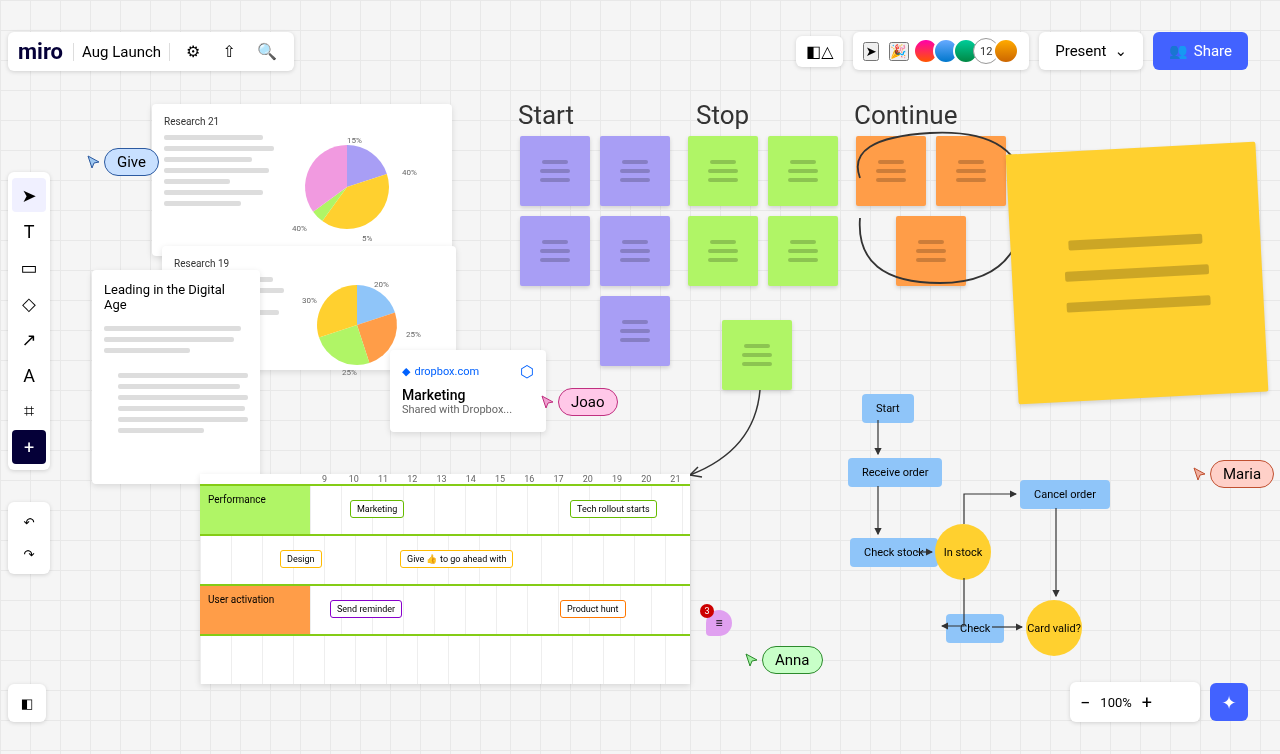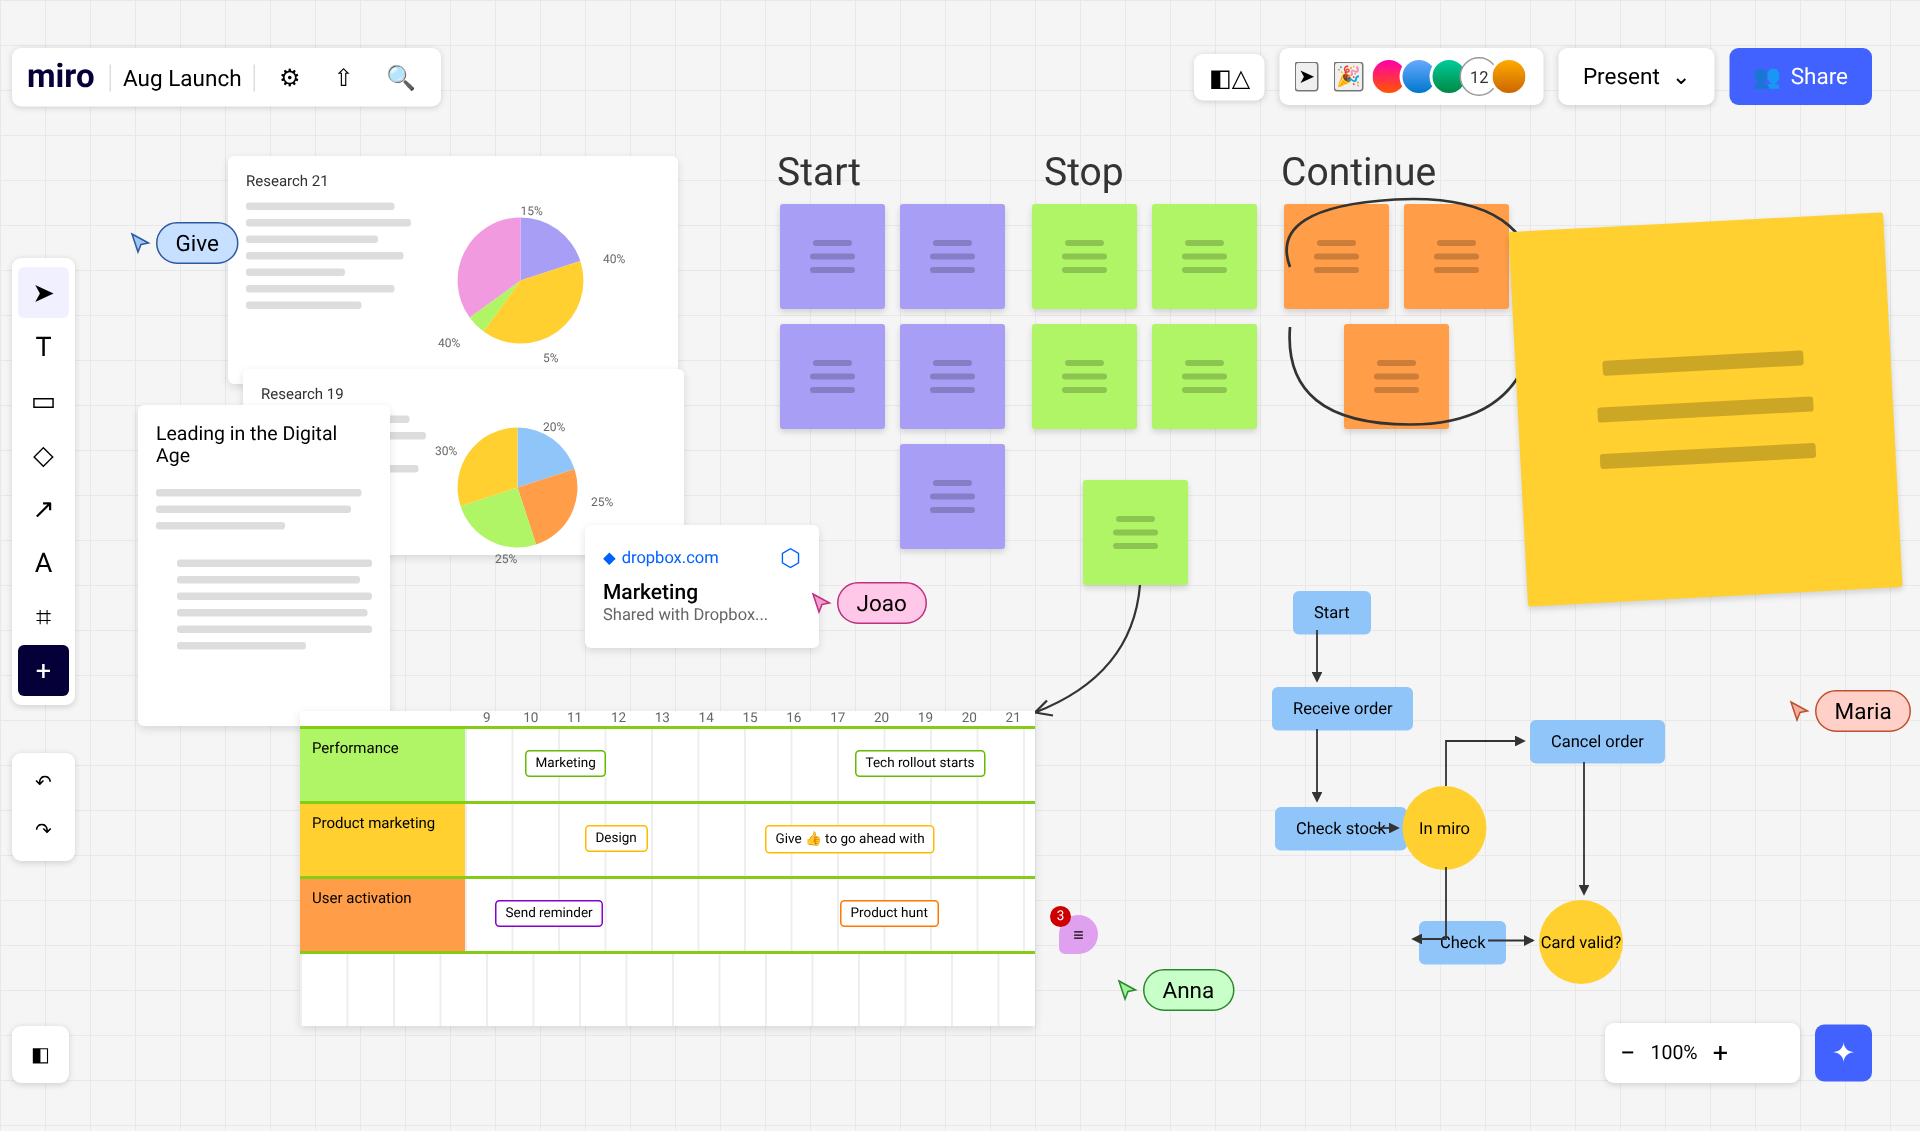--- a/index.html
+++ b/index.html
@@ -99,21 +99,21 @@
         <text x="55" y="8" font-size="8" fill="#666">15%</text>
         <text x="110" y="40" font-size="8" fill="#666">40%</text>
         <text x="70" y="106" font-size="8" fill="#666">5%</text>
         <text x="0" y="96" font-size="8" fill="#666">40%</text>
       </svg>
     </div>
   </div>
 
   <div class="card" style="left:162px;top:246px;width:294px;height:124px">
     <div class="ct">Research 19</div>
-    <div style="display:flex;gap:6px">
+    <div style="display:flex;gap:18px">
       <div class="text-lines" style="width:110px">
         <span style="width:90%"></span>
           <span style="width:100%"></span>
           <span style="width:75%"></span>
           <span style="width:95%"></span>
           <span style="width:50%"></span>
       </div>
       <svg width="130" height="100">
         <g transform="translate(55,48)">
           <path d="M0,0 L0,-40 A40,40 0 0,1 38,-12.4 Z" fill="#8fc5f9"></path>
@@ -259,42 +259,41 @@
         <span>21</span>
     </div>
     <div class="row r1">
       <div class="lbl">Performance</div>
       <div class="cells">
         <div class="task" style="left:40px;border-color:#6b0">Marketing</div>
         <div class="task" style="left:260px;border-color:#6b0">Tech rollout starts</div>
       </div>
     </div>
     <div class="row r2">
-      <div class="lbl">Product marketing</div>
       <div class="cells">
         <div class="task" style="left:80px;border-color:#fb0">Design</div>
         <div class="task" style="left:200px;border-color:#fb0">Give 👍 to go ahead with</div>
       </div>
     </div>
     <div class="row r3">
       <div class="lbl">User activation</div>
       <div class="cells">
         <div class="task" style="left:20px;border-color:#80c">Send reminder</div>
         <div class="task" style="left:250px;border-color:#f70">Product hunt</div>
       </div>
     </div>
     <div class="row r4">
       <div class="cells"></div>
     </div>
   </div>
 
   <div class="flow-node blue" style="left:862px;top:394px">Start</div>
   <div class="flow-node blue" style="left:848px;top:458px">Receive order</div>
   <div class="flow-node blue" style="left:850px;top:538px">Check stock</div>
-  <div class="flow-node yellow" style="left:935px;top:524px">In miro</div>
+  <div class="flow-node yellow" style="left:935px;top:524px">In stock</div>
   <div class="flow-node blue" style="left:946px;top:614px">Check</div>
   <div class="flow-node yellow" style="left:1026px;top:600px">Card valid?</div>
   <div class="flow-node blue" style="left:1020px;top:480px">Cancel order</div>
   <svg class="arrow" style="left:840px;top:390px" width="280" height="260">
     <defs>
         <marker id="ah" markerWidth="6" markerHeight="6" refX="5" refY="3" orient="auto">
           <path d="M0,0 L6,3 L0,6 Z" fill="#333"></path>
         </marker>
       </defs>
     <line x1="38" y1="30" x2="38" y2="64" stroke="#333" stroke-width="1.2" marker-end="url(#ah)"></line>

